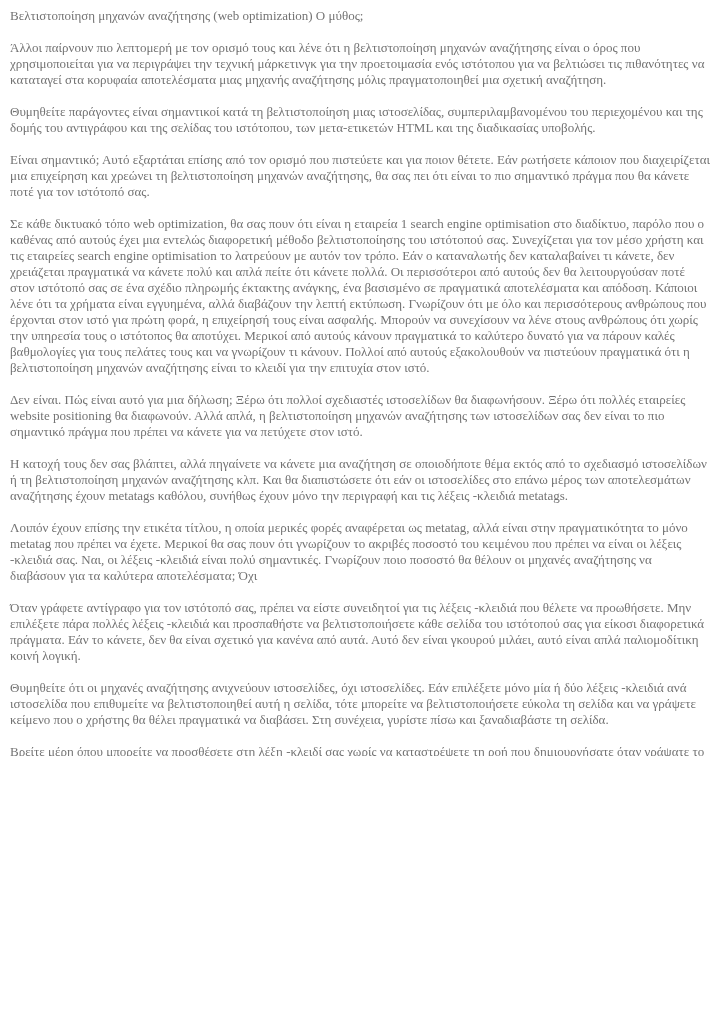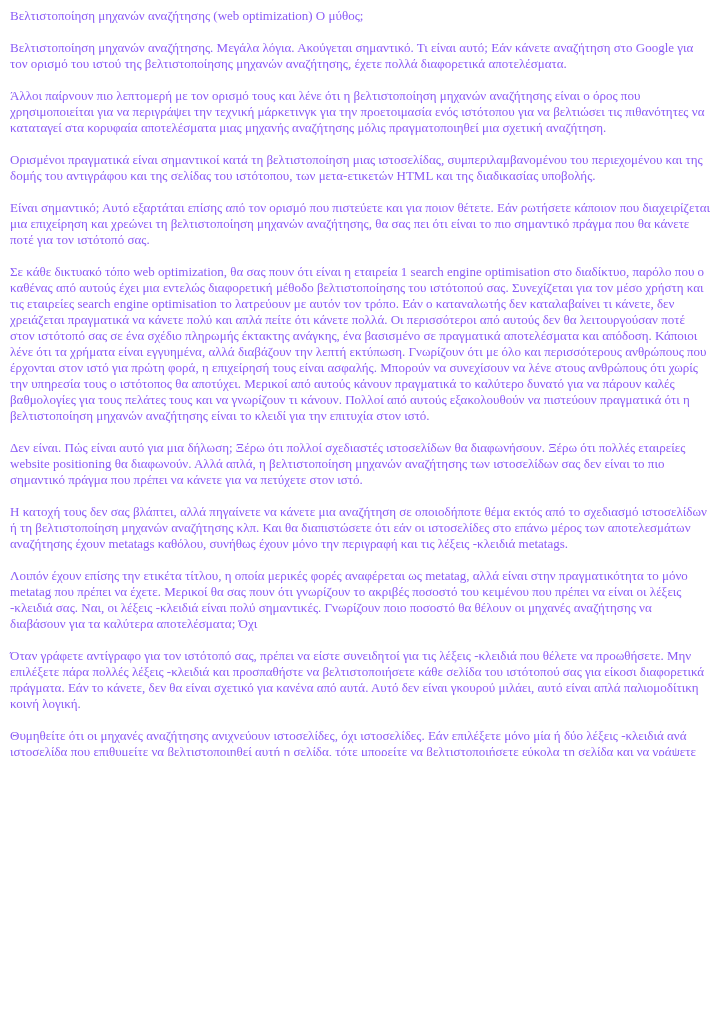--- a/index.html
+++ b/index.html
@@ -7,44 +7,43 @@
     padding: 0;
     background: #ffffff;
   }
   .page {
     position: relative;
     width: 720px;
     height: 756px;
     box-sizing: border-box;
     padding: 8px 10px 8px 10px;
     background: #ffffff;
-    color: #8b5cf6;
+    color: #737373;
     font-family: "Liberation Serif", "DejaVu Serif", serif;
     font-size: 13px;
     line-height: 16px;
     overflow: hidden;
     text-rendering: optimizeLegibility;
   }
   .page p {
     margin: 16px 0;
     padding: 0;
     font-weight: normal;
   }
   .page p.first {
     margin-top: 0;
   }
 </style>
 </head>
 <body>
 
 <div class="page">
   <p class="first">Βελτιστοποίηση μηχανών αναζήτησης (web optimization) Ο μύθος;</p>
-  <p>Βελτιστοποίηση μηχανών αναζήτησης. Μεγάλα λόγια. Ακούγεται σημαντικό. Τι είναι αυτό; Εάν κάνετε αναζήτηση στο Google για τον ορισμό του ιστού της βελτιστοποίησης μηχανών αναζήτησης, έχετε πολλά διαφορετικά αποτελέσματα.</p>
   <p>Άλλοι παίρνουν πιο λεπτομερή με τον ορισμό τους και λένε ότι η βελτιστοποίηση μηχανών αναζήτησης είναι ο όρος που χρησιμοποιείται για να περιγράψει την τεχνική μάρκετινγκ για την προετοιμασία ενός ιστότοπου για να βελτιώσει τις πιθανότητες να καταταγεί στα κορυφαία αποτελέσματα μιας μηχανής αναζήτησης μόλις πραγματοποιηθεί μια σχετική αναζήτηση.</p>
-  <p>Ορισμένοι πραγματικά είναι σημαντικοί κατά τη βελτιστοποίηση μιας ιστοσελίδας, συμπεριλαμβανομένου του περιεχομένου και της δομής του αντιγράφου και της σελίδας του ιστότοπου, των μετα-ετικετών HTML και της διαδικασίας υποβολής.</p>
+  <p>Θυμηθείτε παράγοντες είναι σημαντικοί κατά τη βελτιστοποίηση μιας ιστοσελίδας, συμπεριλαμβανομένου του περιεχομένου και της δομής του αντιγράφου και της σελίδας του ιστότοπου, των μετα-ετικετών HTML και της διαδικασίας υποβολής.</p>
   <p>Είναι σημαντικό; Αυτό εξαρτάται επίσης από τον ορισμό που πιστεύετε και για ποιον θέτετε. Εάν ρωτήσετε κάποιον που διαχειρίζεται μια επιχείρηση και χρεώνει τη βελτιστοποίηση μηχανών αναζήτησης, θα σας πει ότι είναι το πιο σημαντικό πράγμα που θα κάνετε ποτέ για τον ιστότοπό σας.</p>
   <p>Σε κάθε δικτυακό τόπο web optimization, θα σας πουν ότι είναι η εταιρεία 1 search engine optimisation στο διαδίκτυο, παρόλο που ο καθένας από αυτούς έχει μια εντελώς διαφορετική μέθοδο βελτιστοποίησης του ιστότοπού σας. Συνεχίζεται για τον μέσο χρήστη και τις εταιρείες search engine optimisation το λατρεύουν με αυτόν τον τρόπο. Εάν ο καταναλωτής δεν καταλαβαίνει τι κάνετε, δεν χρειάζεται πραγματικά να κάνετε πολύ και απλά πείτε ότι κάνετε πολλά. Οι περισσότεροι από αυτούς δεν θα λειτουργούσαν ποτέ στον ιστότοπό σας σε ένα σχέδιο πληρωμής έκτακτης ανάγκης, ένα βασισμένο σε πραγματικά αποτελέσματα και απόδοση. Κάποιοι λένε ότι τα χρήματα είναι εγγυημένα, αλλά διαβάζουν την λεπτή εκτύπωση. Γνωρίζουν ότι με όλο και περισσότερους ανθρώπους που έρχονται στον ιστό για πρώτη φορά, η επιχείρησή τους είναι ασφαλής. Μπορούν να συνεχίσουν να λένε στους ανθρώπους ότι χωρίς την υπηρεσία τους ο ιστότοπος θα αποτύχει. Μερικοί από αυτούς κάνουν πραγματικά το καλύτερο δυνατό για να πάρουν καλές βαθμολογίες για τους πελάτες τους και να γνωρίζουν τι κάνουν. Πολλοί από αυτούς εξακολουθούν να πιστεύουν πραγματικά ότι η βελτιστοποίηση μηχανών αναζήτησης είναι το κλειδί για την επιτυχία στον ιστό.</p>
   <p>Δεν είναι. Πώς είναι αυτό για μια δήλωση; Ξέρω ότι πολλοί σχεδιαστές ιστοσελίδων θα διαφωνήσουν. Ξέρω ότι πολλές εταιρείες website positioning θα διαφωνούν. Αλλά απλά, η βελτιστοποίηση μηχανών αναζήτησης των ιστοσελίδων σας δεν είναι το πιο σημαντικό πράγμα που πρέπει να κάνετε για να πετύχετε στον ιστό.</p>
   <p>Η κατοχή τους δεν σας βλάπτει, αλλά πηγαίνετε να κάνετε μια αναζήτηση σε οποιοδήποτε θέμα εκτός από το σχεδιασμό ιστοσελίδων ή τη βελτιστοποίηση μηχανών αναζήτησης κλπ. Και θα διαπιστώσετε ότι εάν οι ιστοσελίδες στο επάνω μέρος των αποτελεσμάτων αναζήτησης έχουν metatags καθόλου, συνήθως έχουν μόνο την περιγραφή και τις λέξεις -κλειδιά metatags.</p>
   <p>Λοιπόν έχουν επίσης την ετικέτα τίτλου, η οποία μερικές φορές αναφέρεται ως metatag, αλλά είναι στην πραγματικότητα το μόνο metatag που πρέπει να έχετε. Μερικοί θα σας πουν ότι γνωρίζουν το ακριβές ποσοστό του κειμένου που πρέπει να είναι οι λέξεις -κλειδιά σας. Ναι, οι λέξεις -κλειδιά είναι πολύ σημαντικές. Γνωρίζουν ποιο ποσοστό θα θέλουν οι μηχανές αναζήτησης να διαβάσουν για τα καλύτερα αποτελέσματα; Όχι</p>
   <p>Όταν γράφετε αντίγραφο για τον ιστότοπό σας, πρέπει να είστε συνειδητοί για τις λέξεις -κλειδιά που θέλετε να προωθήσετε. Μην επιλέξετε πάρα πολλές λέξεις -κλειδιά και προσπαθήστε να βελτιστοποιήσετε κάθε σελίδα του ιστότοπού σας για είκοσι διαφορετικά πράγματα. Εάν το κάνετε, δεν θα είναι σχετικό για κανένα από αυτά. Αυτό δεν είναι γκουρού μιλάει, αυτό είναι απλά παλιομοδίτικη κοινή λογική.</p>
   <p>Θυμηθείτε ότι οι μηχανές αναζήτησης ανιχνεύουν ιστοσελίδες, όχι ιστοσελίδες. Εάν επιλέξετε μόνο μία ή δύο λέξεις -κλειδιά ανά ιστοσελίδα που επιθυμείτε να βελτιστοποιηθεί αυτή η σελίδα, τότε μπορείτε να βελτιστοποιήσετε εύκολα τη σελίδα και να γράψετε κείμενο που ο χρήστης θα θέλει πραγματικά να διαβάσει. Στη συνέχεια, γυρίστε πίσω και ξαναδιαβάστε τη σελίδα.</p>
   <p>Βρείτε μέρη όπου μπορείτε να προσθέσετε στη λέξη -κλειδί σας χωρίς να καταστρέψετε τη ροή που δημιουργήσατε όταν γράψατε το κείμενο στην πρώτη θέση.</p>
 </div>
 

